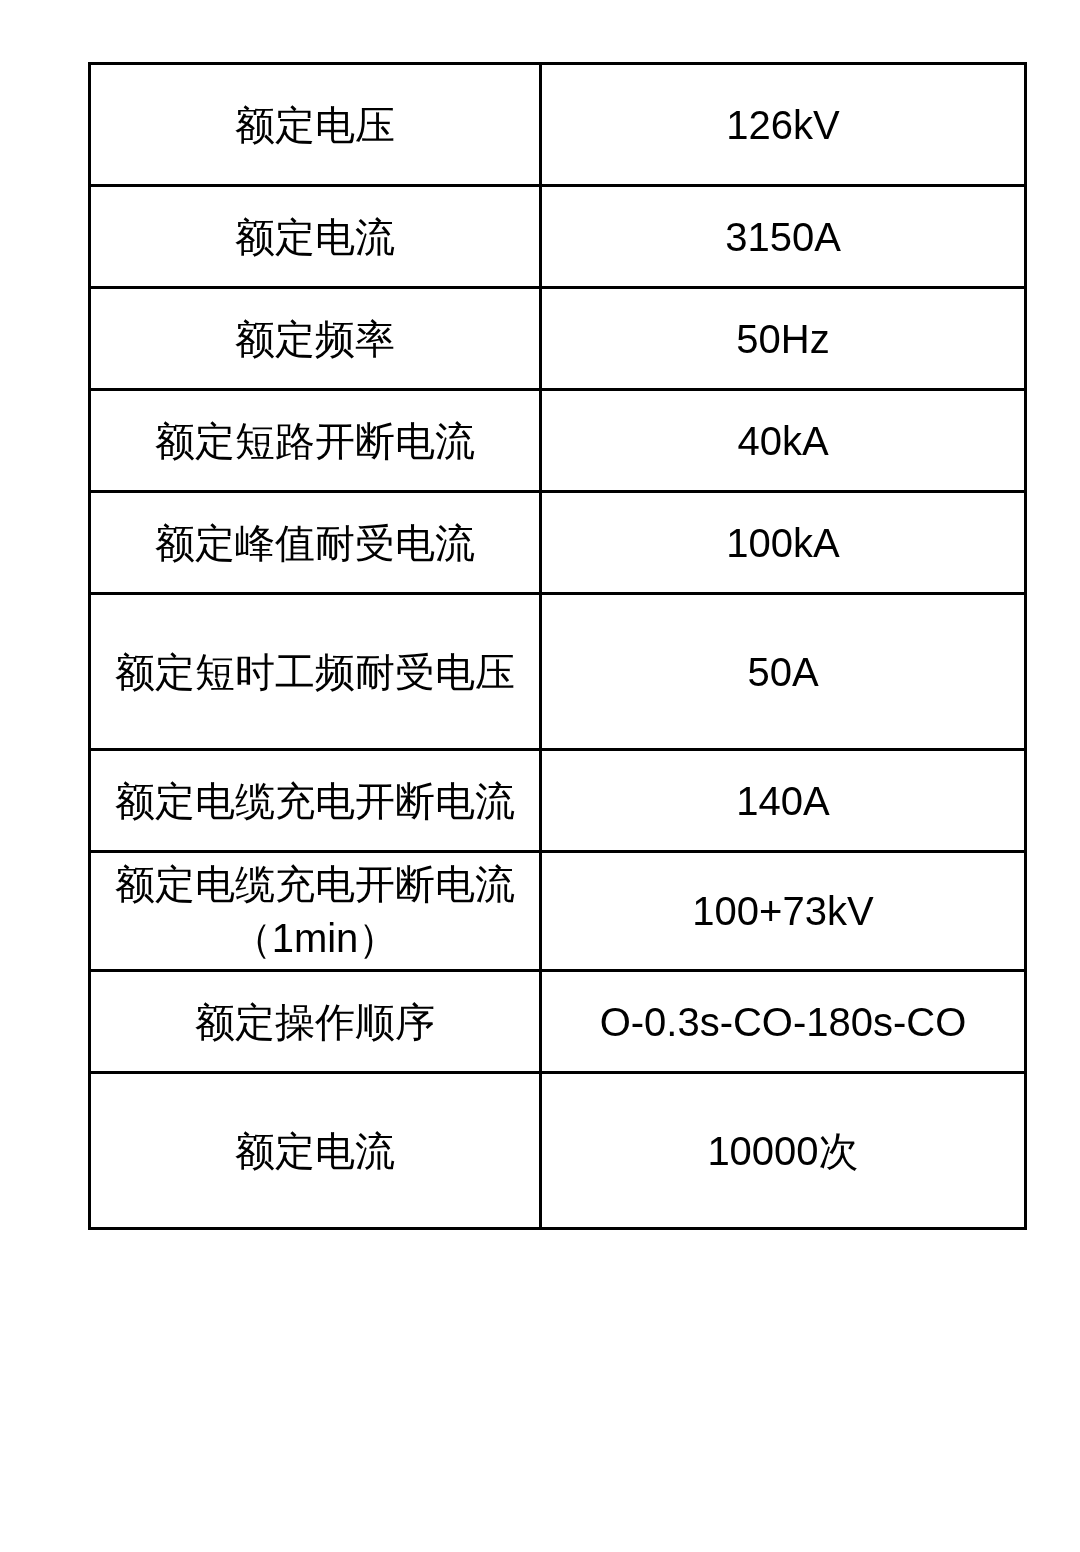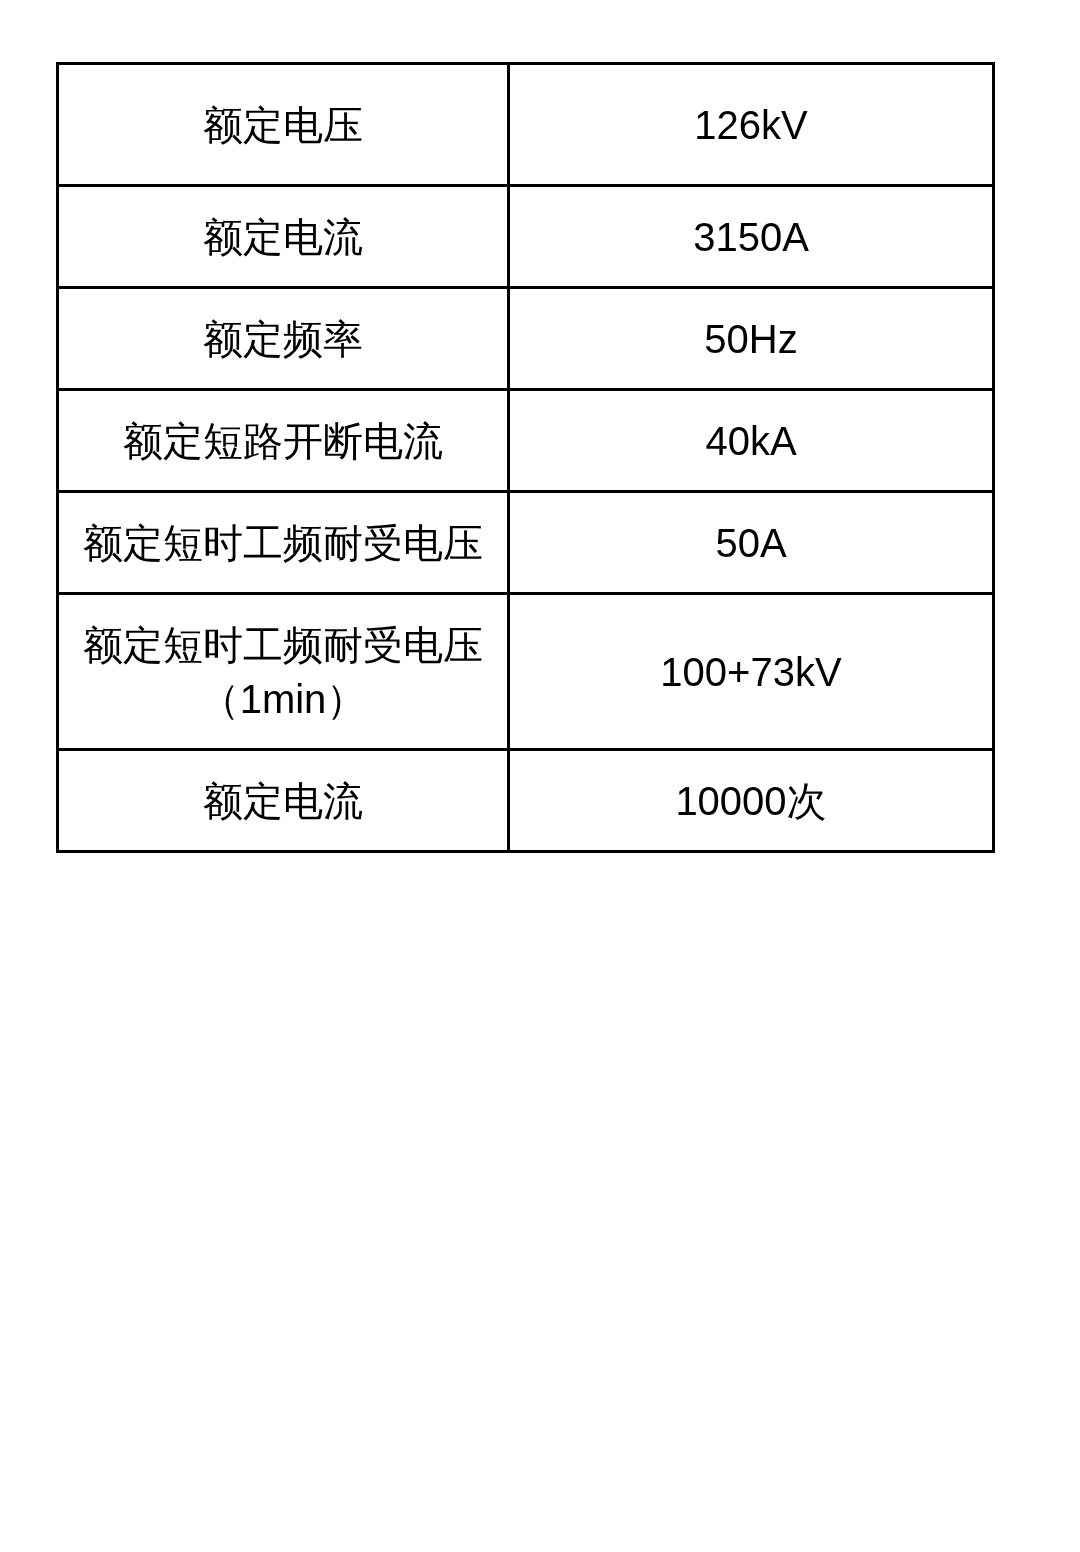--- a/index.html
+++ b/index.html
@@ -9,21 +9,21 @@
   }
   body {
     width: 1080px;
     height: 1552px;
     position: relative;
     font-family: "Liberation Sans", "DejaVu Sans", sans-serif;
     color: #000000;
   }
   table.spec-table {
     position: absolute;
-    left: 56px;
+    left: 88px;
     top: 62px;
     width: 936px;
     border-collapse: collapse;
     table-layout: fixed;
     background: #ffffff;
   }
   col.col-label { width: 451px; }
   col.col-value { width: 485px; }
   td {
     border: 3px solid #000000;
@@ -61,25 +61,37 @@
     </tr>
     <tr>
       <td class="label-cell">额定频率</td>
       <td class="value-cell">50Hz</td>
     </tr>
     <tr>
       <td class="label-cell">额定短路开断电流</td>
       <td class="value-cell">40kA</td>
     </tr>
     <tr>
+      <td class="label-cell">额定峰值耐受电流</td>
+      <td class="value-cell">100kA</td>
+    </tr>
+    <tr>
       <td class="label-cell">额定短时工频耐受电压</td>
       <td class="value-cell">50A</td>
     </tr>
     <tr>
-      <td class="label-cell">额定短时工频耐受电压（1min）</td>
+      <td class="label-cell">额定电缆充电开断电流</td>
+      <td class="value-cell">140A</td>
+    </tr>
+    <tr>
+      <td class="label-cell">额定电缆充电开断电流（1min）</td>
       <td class="value-cell">100+73kV</td>
+    </tr>
+    <tr>
+      <td class="label-cell">额定操作顺序</td>
+      <td class="value-cell">O-0.3s-CO-180s-CO</td>
     </tr>
     <tr>
       <td class="label-cell">额定电流</td>
       <td class="value-cell">10000次</td>
     </tr>
   </tbody>
 </table>
 
 </body></html>

